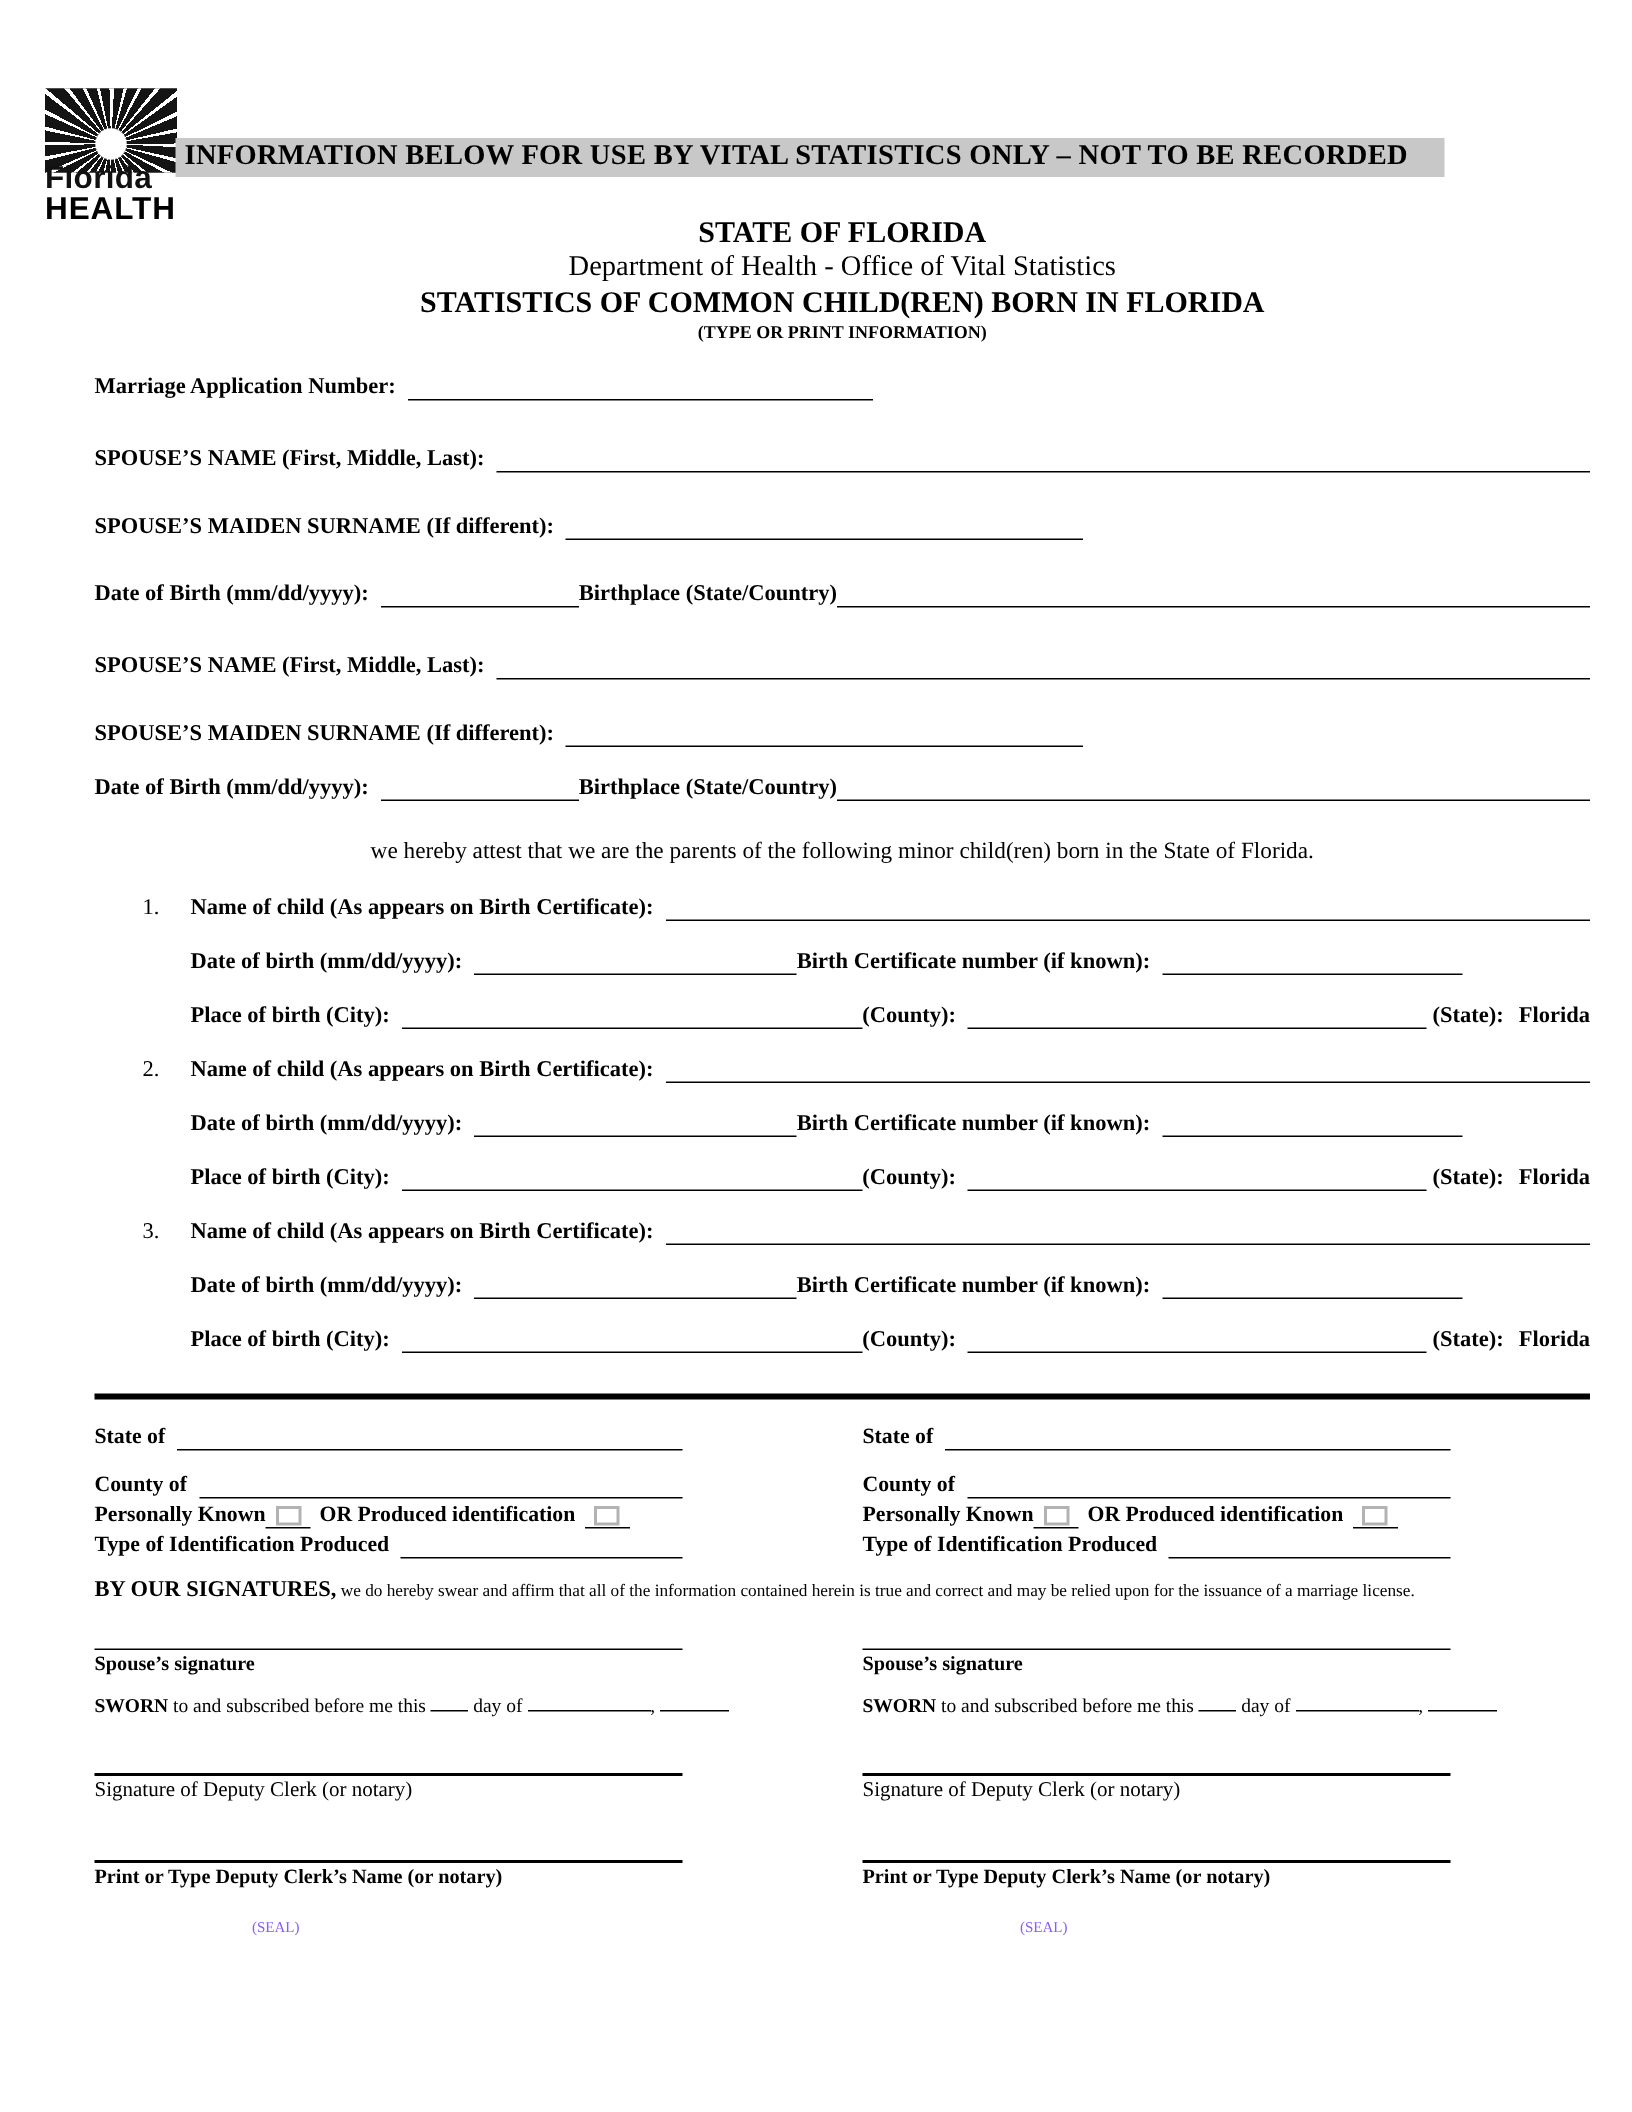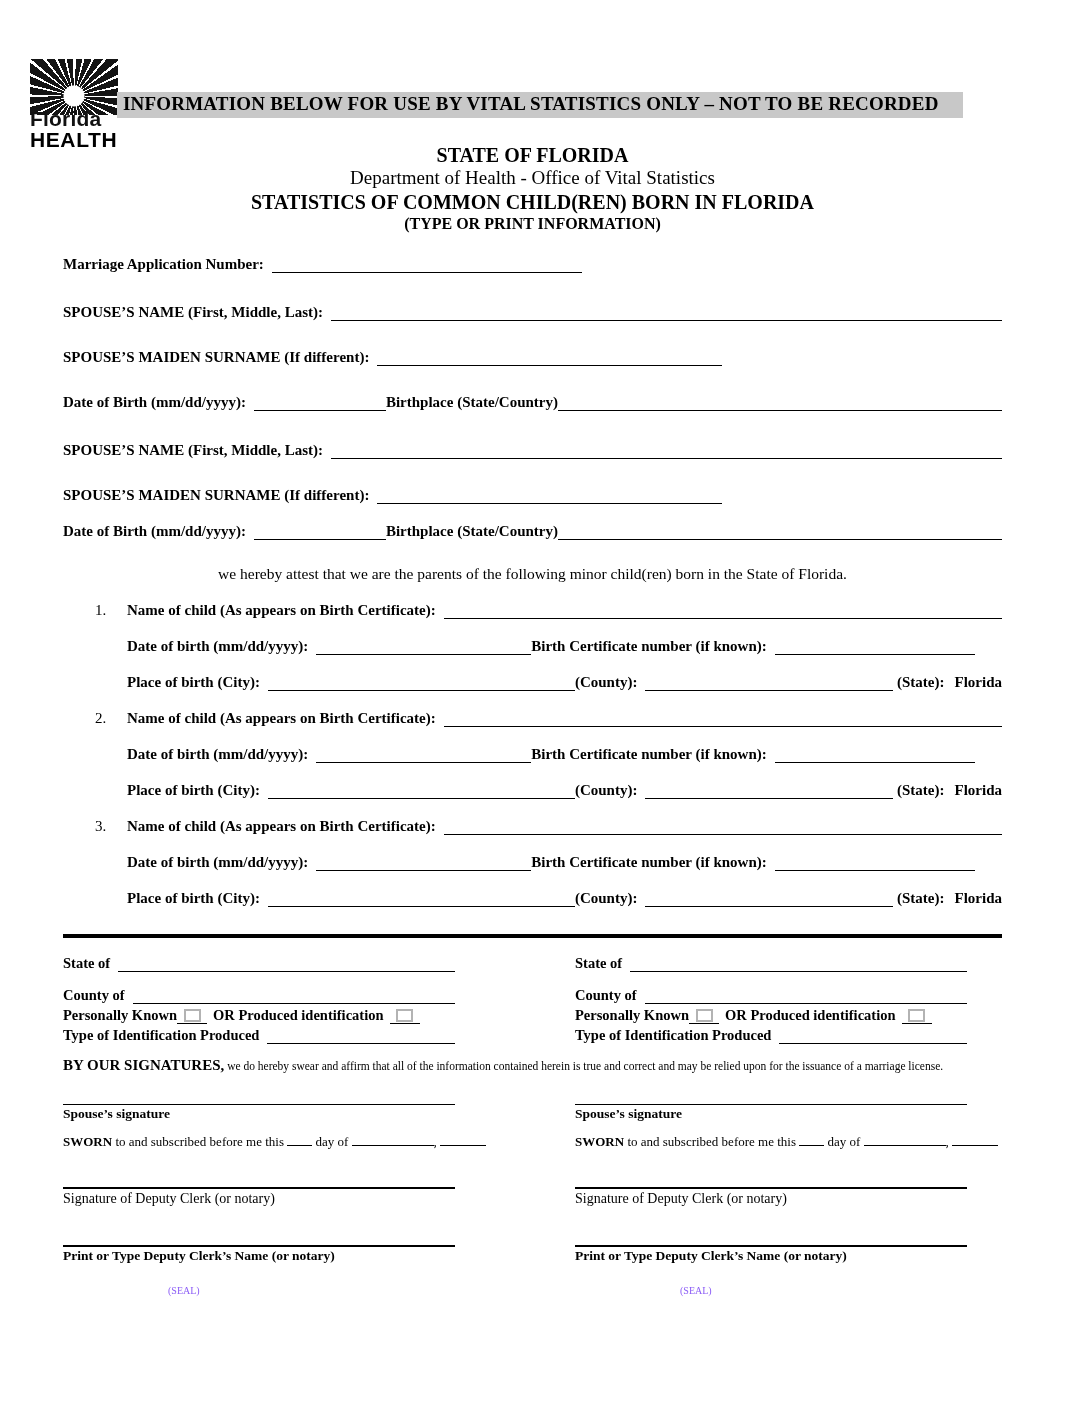--- a/index.html
+++ b/index.html
@@ -35,26 +35,26 @@
   .banner {
     position:absolute; left:117px; top:60px;
     background:#c8c8c8; color:#000;
     font-size:19px; font-weight:bold;
     padding:1px 24px 3px 6px;
     white-space:nowrap;
     letter-spacing:0.2px;
   }
 
   
-  .main { padding:112px 86px 0 63px; }
+  .main { padding:112px 28px 0 63px; }
   .title-block { text-align:center; }
   .t-state  { font-size:20px; font-weight:bold; line-height:1.15; }
   .t-dept   { font-size:19px; line-height:1.2; }
   .t-form   { font-size:20px; font-weight:bold; line-height:1.2; }
-  .t-instr  { font-size:16px; font-weight:bold; line-height:1.3; }
+  .t-instr  { font-size:12px; font-weight:bold; line-height:1.3; }
 
   
   .frow { display:flex; align-items:flex-end; }
   .lbl  { font-size:15px; font-weight:bold; white-space:nowrap; }
   .line { border-bottom:1.5px solid #000; height:1.05em; display:inline-block; }
   .fill { flex:1 1 auto; }
   .gap  { width:8px; flex:0 0 auto; }
 
   .mt-marriage { margin-top:21px; }
   .mt-31 { margin-top:31px; }

